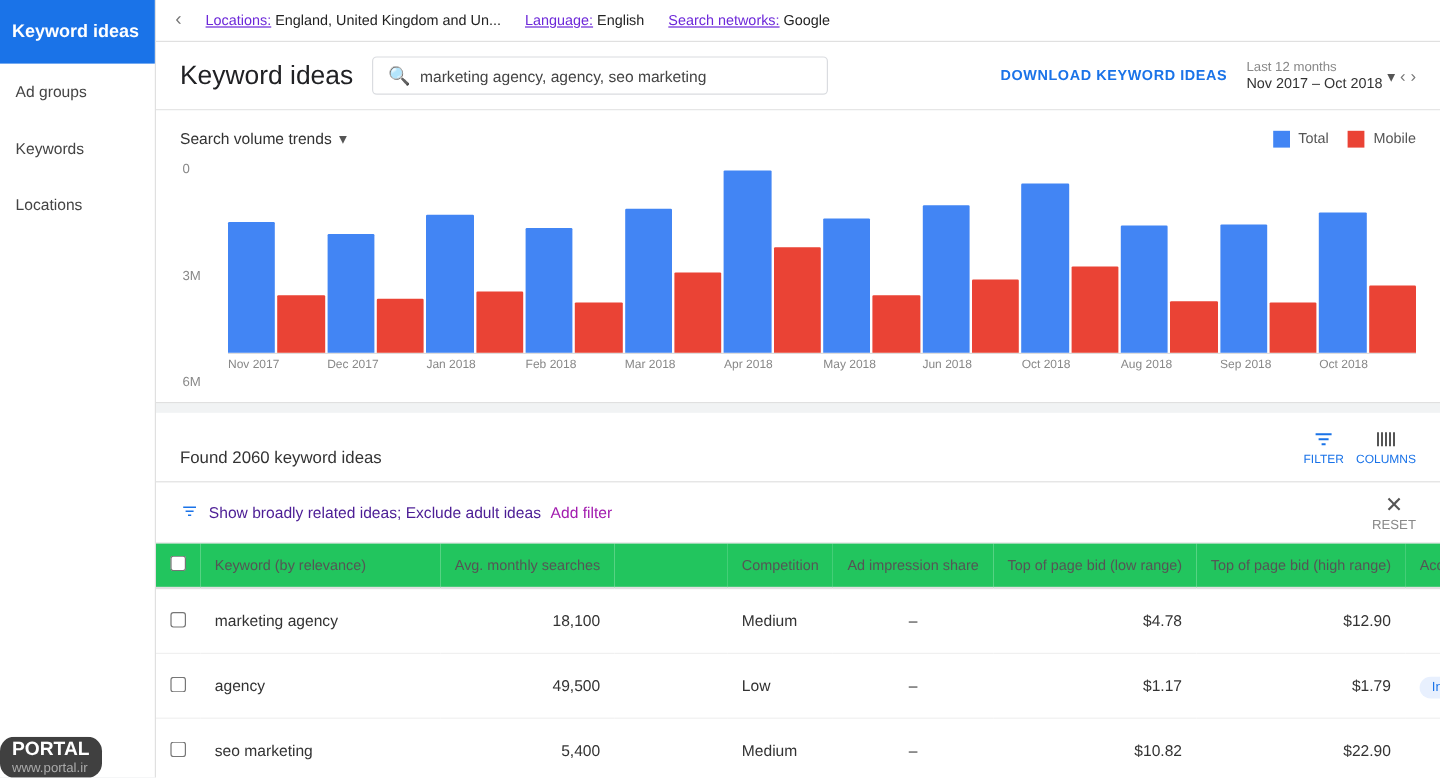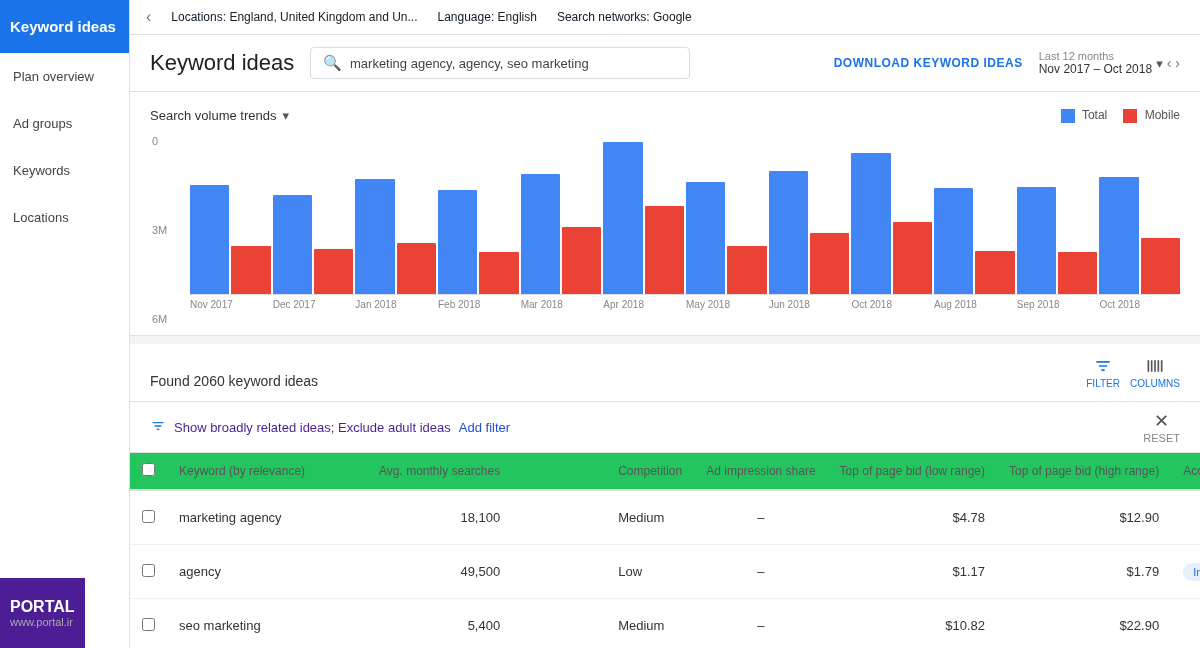--- a/index.html
+++ b/index.html
@@ -48,21 +48,21 @@
       gap: 20px;
       font-size: 12px;
       color: #555;
       flex-shrink: 0;
     }
     .topbar-back {
       color: #777;
       cursor: pointer;
       font-size: 16px;
     }
-    .topbar-item span.label { color: #0f172a; }
+    .topbar-item span.label { color: #6d28d9; text-decoration: underline; }
     .topbar-item span.value { color: #222; font-weight: 500; }
 
     
     .content {
       flex: 1;
       overflow-y: auto;
       background: #f1f3f4;
       padding: 0;
     }
 
@@ -237,21 +237,21 @@
       gap: 8px;
     }
     .filter-icon { color: #1a73e8; }
     .filter-link {
       color: #4c1d95;
       cursor: pointer;
       font-size: 13px;
       text-decoration: none;
     }
     .add-filter {
-      color: #1d4ed8;
+      color: #a21caf;
       font-size: 13px;
       cursor: pointer;
     }
     .reset-btn {
       margin-left: auto;
       cursor: pointer;
       font-size: 11px;
       color: #888;
       display: flex;
       flex-direction: column;
@@ -292,36 +292,36 @@
       padding: 3px 10px;
       font-size: 11px;
       white-space: nowrap;
     }
 
     
     .watermark {
       position: fixed;
       bottom: 0;
       left: 0;
-      background: #4c1d95;
+      background: #404040;
       color: #fff;
-      padding: 20px 10px;
+      padding: 2px 10px;
       font-size: 12px;
       z-index: 100;
+      border-radius: 12px;
     }
     .watermark-url { color: #aaa; font-size: 11px; }
 
     .chevron { font-size: 13px; color: #555; cursor: pointer; }
   </style>
 </head>
 <body>
 
 <div class="sidebar">
   <div class="sidebar-logo">Keyword ideas</div>
-  <div class="sidebar-item">Plan overview</div>
   <div class="sidebar-item">Ad groups</div>
   <div class="sidebar-item">Keywords</div>
   <div class="sidebar-item">Locations</div>
 </div>
 
 <div class="main">
 
   <div class="topbar">
     <span class="topbar-back">‹</span>
     <span class="topbar-item">

